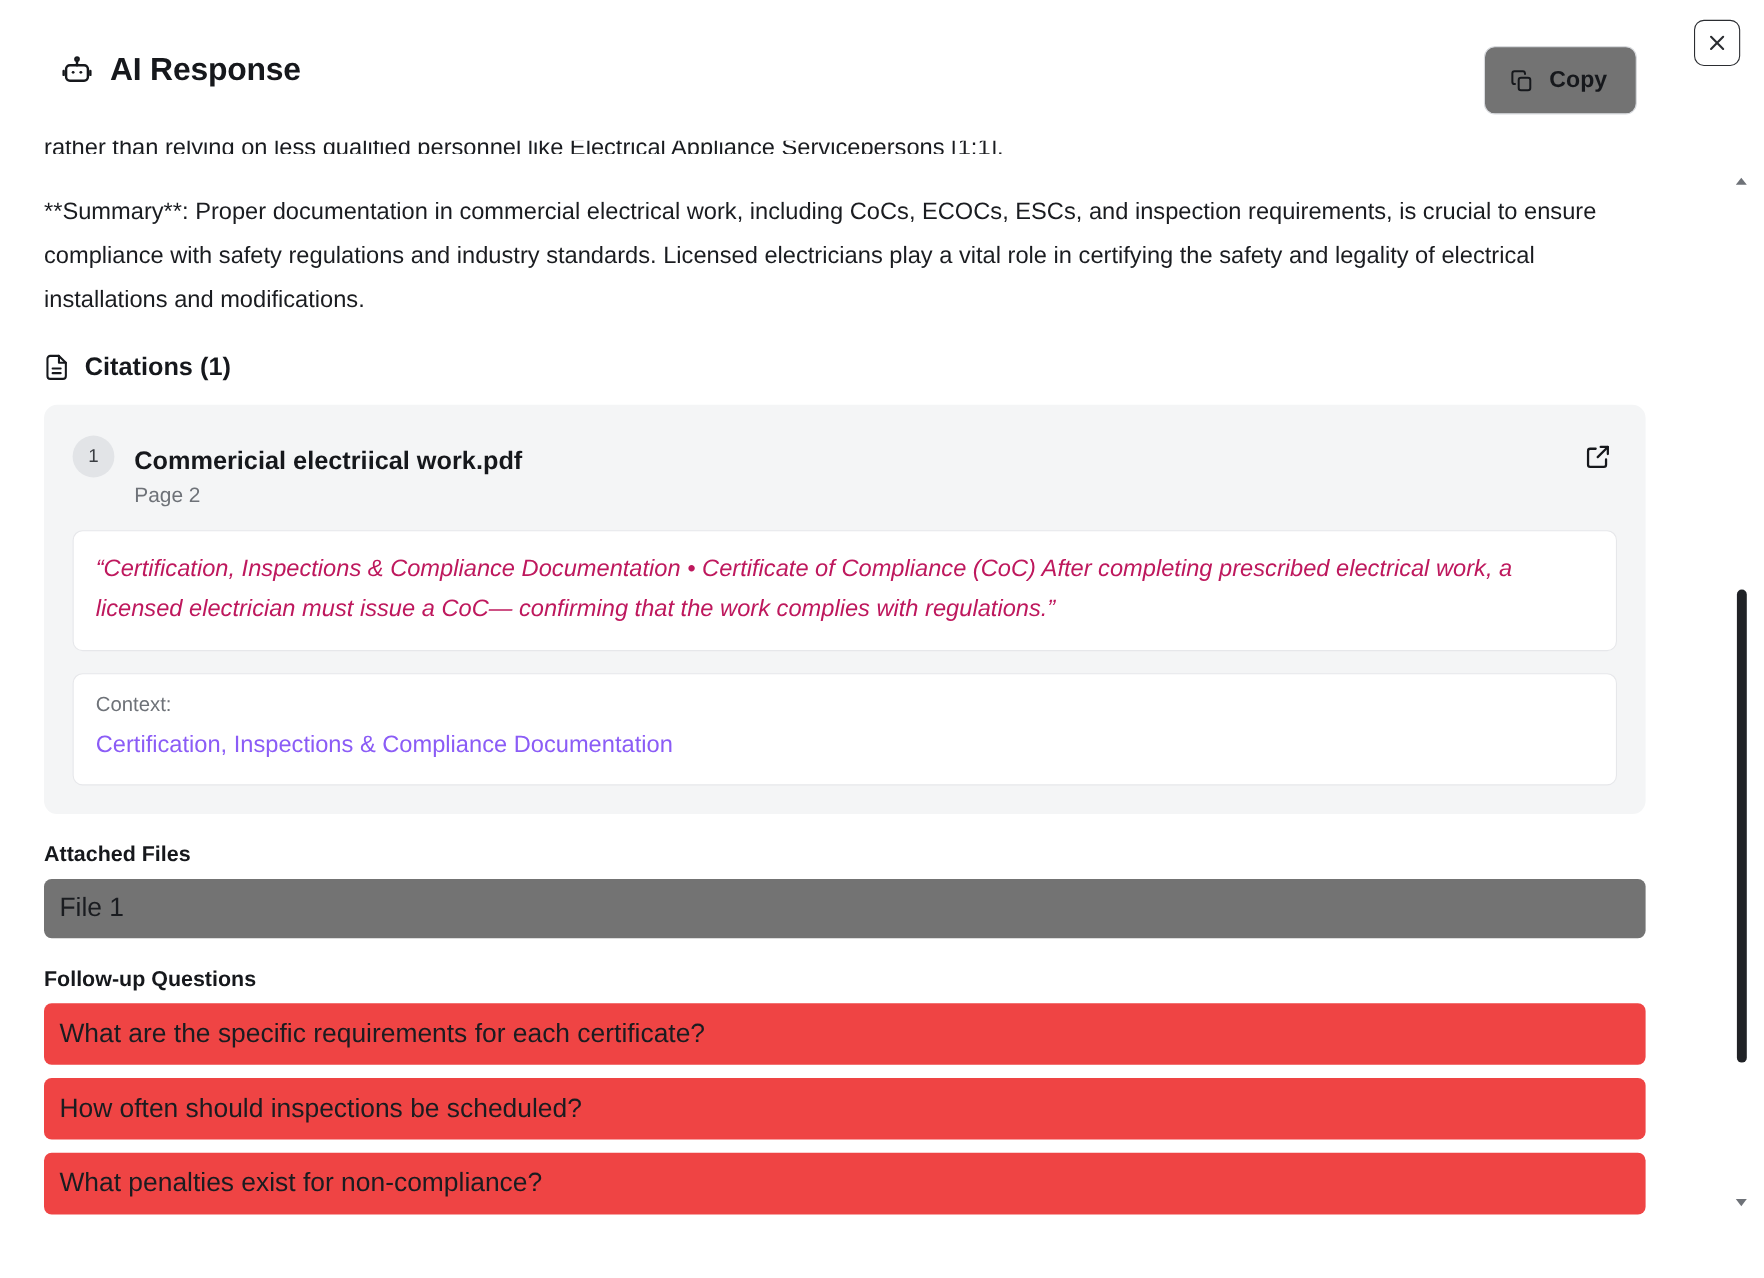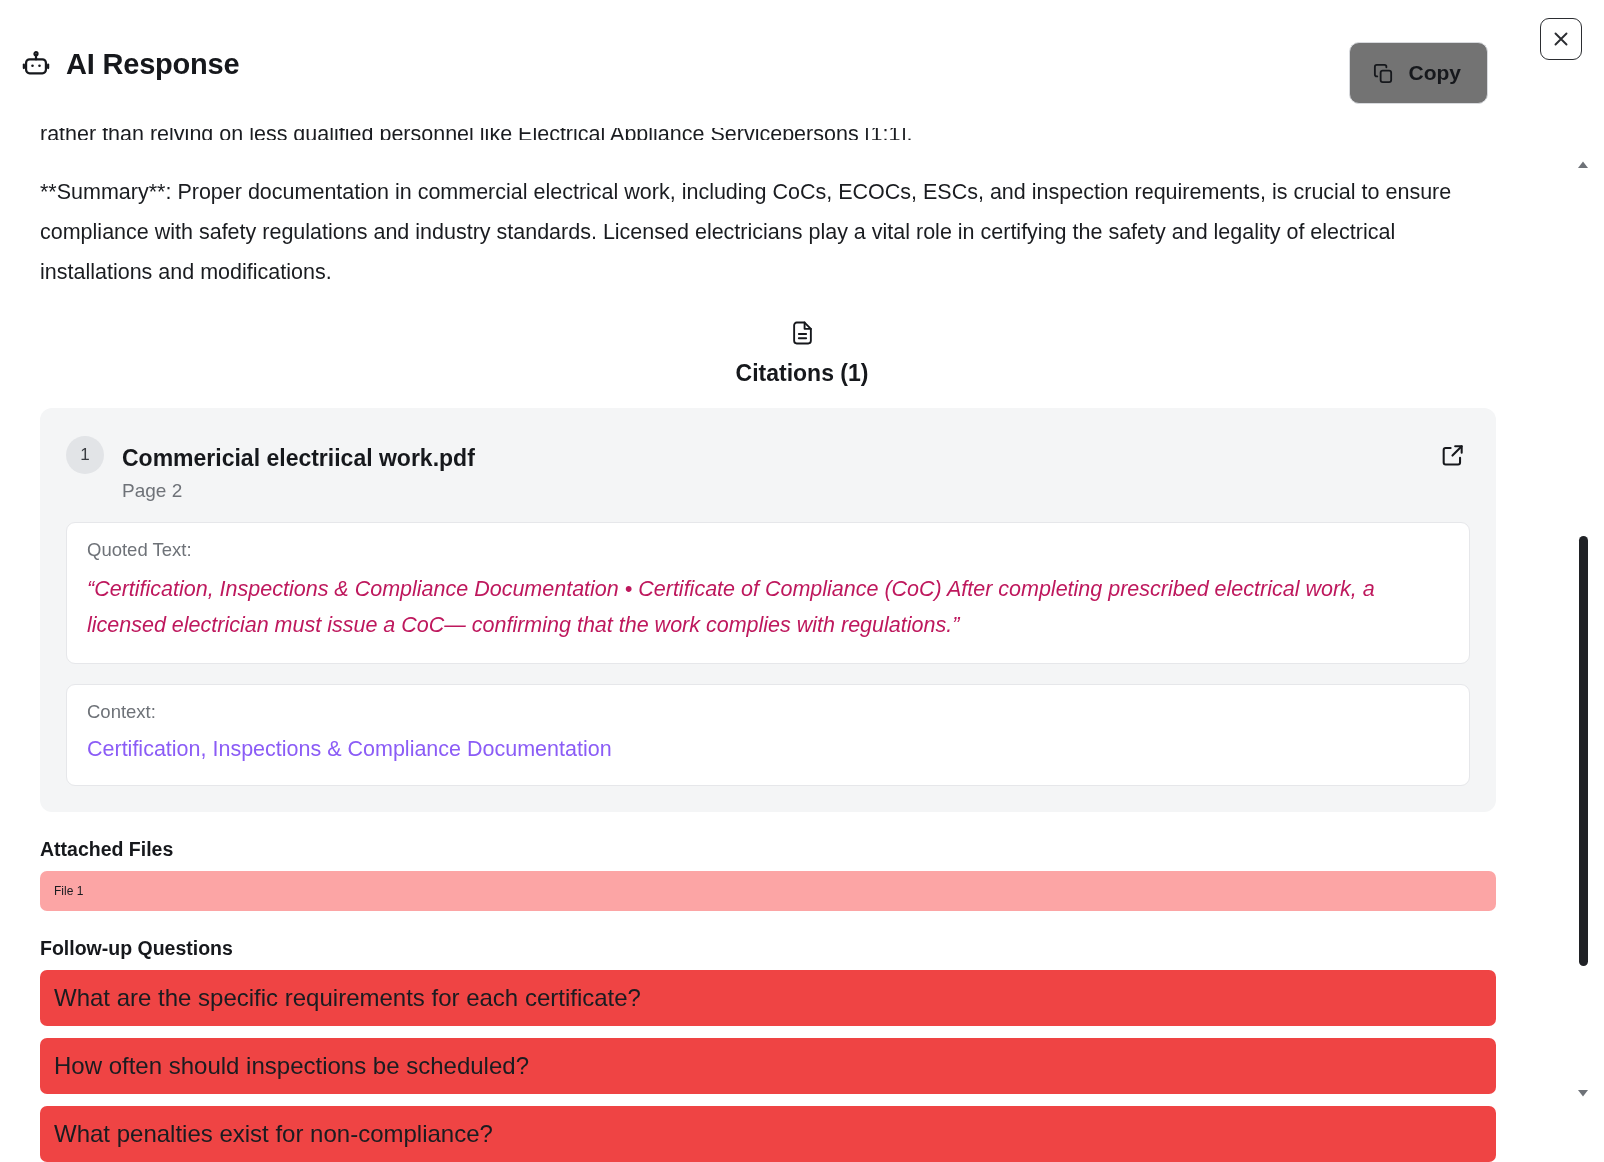--- a/index.html
+++ b/index.html
@@ -22,21 +22,21 @@
     overflow: hidden;
   }
 
   
   .header {
     position: absolute;
     top: 0; left: 0; right: 0;
     height: 128px;
     display: flex;
     align-items: center;
-    padding: 0 22px;
+    padding: 0 56px;
   }
   .title-wrap {
     display: flex;
     align-items: center;
     gap: 16px;
   }
   .robot-icon { width: 28px; height: 28px; display: block; }
   .title {
     font-size: 29px;
     font-weight: 700;
@@ -103,21 +103,20 @@
   .para.summary {
     margin-top: 32px;
   }
 
   
   .citations-head {
     display: flex;
     align-items: center;
     gap: 14px;
     margin-top: 28px;
-    flex-direction: column;
   }
   .doc-icon { width: 23px; height: 26px; display:block; }
   .citations-title {
     font-size: 23px;
     font-weight: 700;
     color: #16181c;
   }
 
   
   .citation-card {
@@ -196,24 +195,24 @@
 
   
   .section-title {
     font-size: 19.5px;
     font-weight: 700;
     color: #16181c;
     margin-top: 26px;
     margin-bottom: 10px;
   }
   .flat-row {
-    background: #fca5a5;
+    background: #737373;
     border-radius: 7px;
     padding: 13px 14px;
-    font-size: 12px;
+    font-size: 24px;
     color: #1a1c20;
     margin-bottom: 10px;
   }
   .followup-row {
     background: #ef4444;
     border-radius: 7px;
     padding: 14px 14px;
     font-size: 24px;
     color: #1a1c20;
     margin-bottom: 12px;
@@ -327,21 +326,20 @@
         <span>
           <svg class="ext-icon" viewBox="0 0 24 24" fill="none" stroke="#16181c" stroke-width="1.9" stroke-linecap="round" stroke-linejoin="round">
             <path d="M14 4h6v6"></path>
             <path d="M20 4l-8.5 8.5"></path>
             <path d="M18.5 14.5V19a1.8 1.8 0 0 1-1.8 1.8H5.2A1.8 1.8 0 0 1 3.4 19V7.3A1.8 1.8 0 0 1 5.2 5.5h4.6"></path>
           </svg>
         </span>
       </button>
 
       <div class="subcard">
-        <div class="subcard-label">Quoted Text:</div>
         <div class="quoted-text">“Certification, Inspections &amp; Compliance Documentation • Certificate of Compliance (CoC) After completing prescribed electrical work, a licensed electrician must issue a CoC— confirming that the work complies with regulations.”</div>
       </div>
 
       <div class="subcard">
         <div class="subcard-label">Context:</div>
         <div class="context-text">Certification, Inspections &amp; Compliance Documentation</div>
       </div>
     </div>
 
     <div class="section-title content-width">Attached Files</div>

